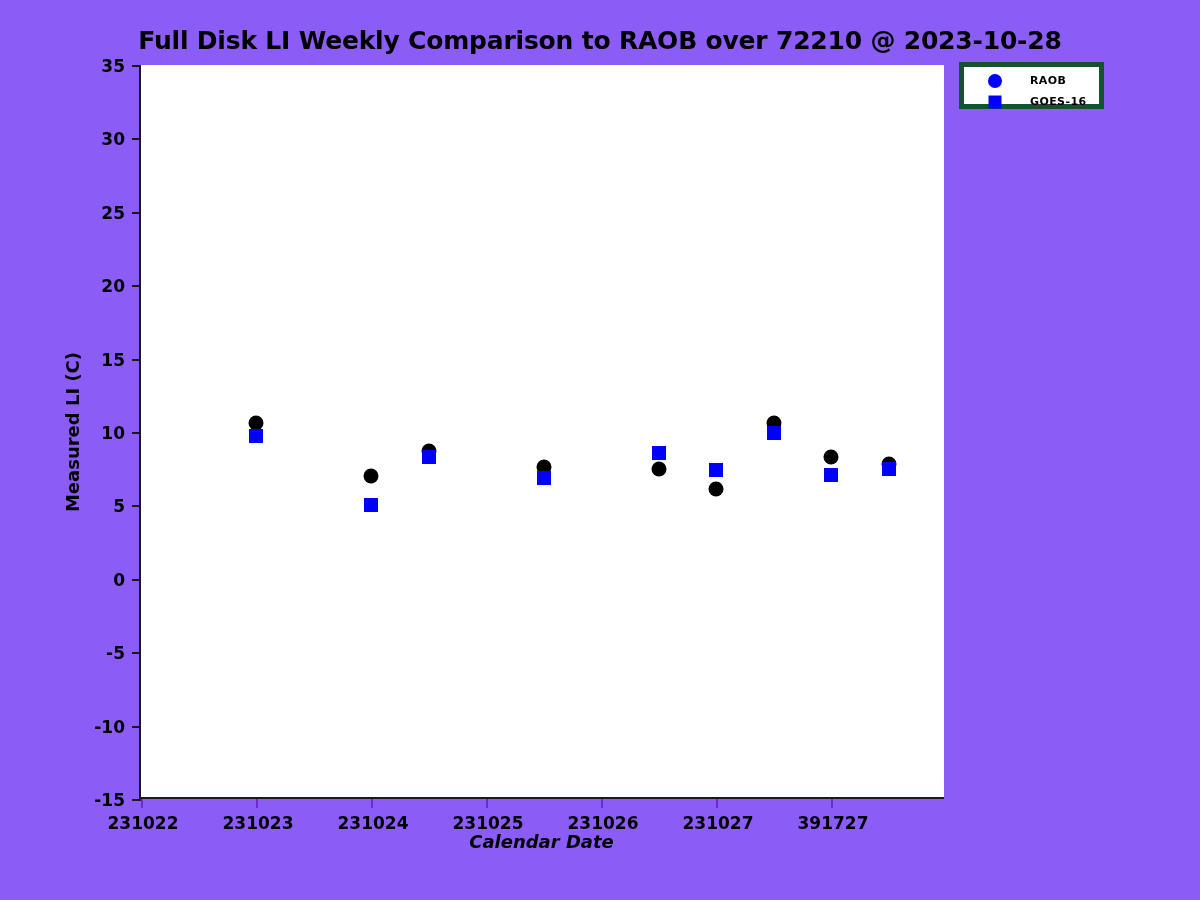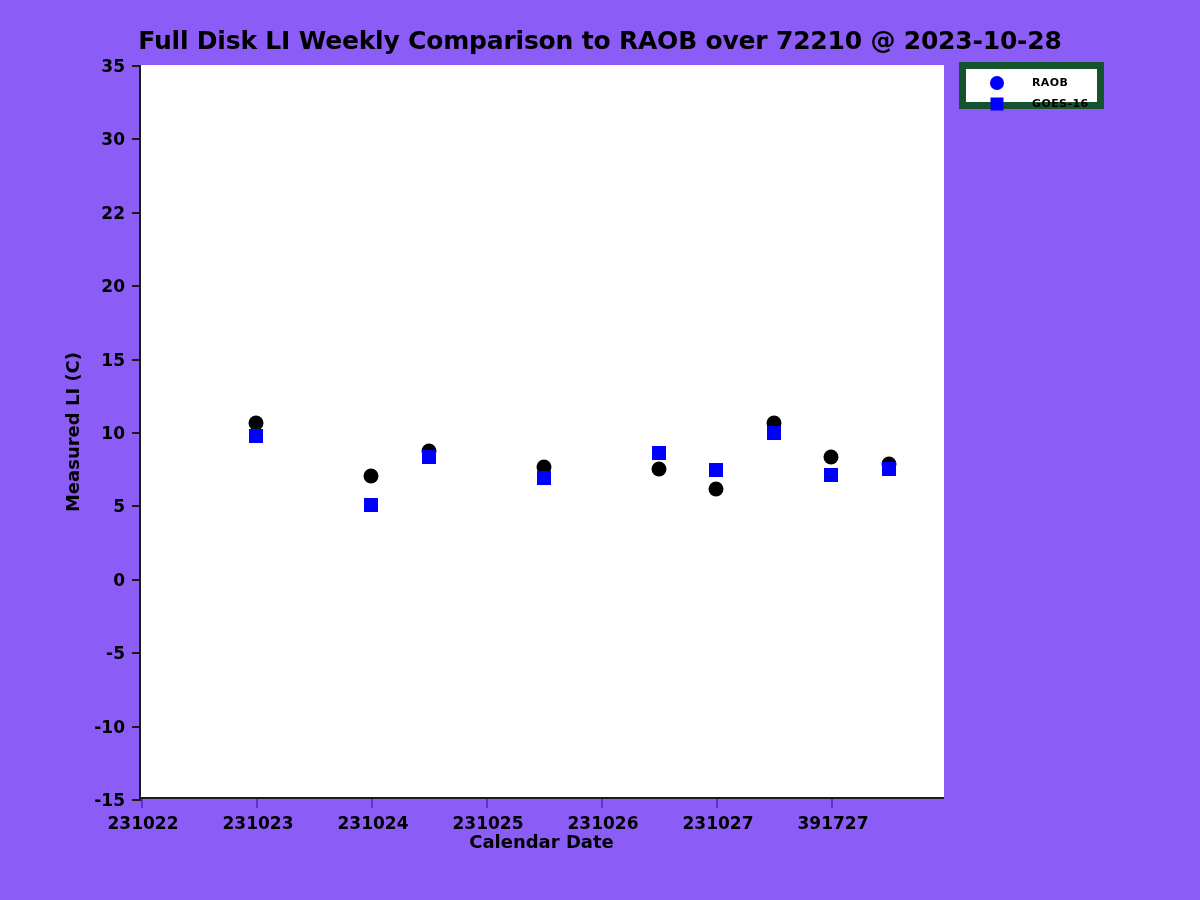--- a/index.html
+++ b/index.html
@@ -118,20 +118,21 @@
     position: absolute;
     left: 139px;
     top: 831px;
     width: 805px;
     text-align: center;
     font-size: 18px;
     font-weight: bold;
     color: #000000;
     font-family: "DejaVu Sans", sans-serif;
     white-space: nowrap;
+    font-style: italic;
   }
 
   
   .marker {
     position: absolute;
     transform: translate(-50%, -50%);
   }
   .marker.circle {
     width: 15px;
     height: 15px;
@@ -143,21 +144,21 @@
   }
 
   
   #legend {
     position: absolute;
     left: 959px;
     top: 62px;
     width: 145px;
     height: 47px;
     box-sizing: border-box;
-    border: 7px solid #14532d;
+    border: 5px solid #14532d;
     background: #ffffff;
   }
   .legend-row {
     position: absolute;
     left: 0;
     width: 145px;
     height: 21px;
   }
   .legend-marker-box {
     position: absolute;
@@ -243,21 +244,21 @@
       <div class="ytick" style="top: 367px;">
         <div class="ytick-label">10</div>
       </div>
       <div class="ytick" style="top: 293.6px; text-align: right;">
         <div class="ytick-label">15</div>
       </div>
       <div class="ytick" style="top: 220.2px;">
         <div class="ytick-label">20</div>
       </div>
       <div class="ytick" style="top: 146.8px;">
-        <div class="ytick-label">22</div>
+        <div class="ytick-label">25</div>
       </div>
       <div class="ytick" style="top: 73.4px;">
         <div class="ytick-label">30</div>
       </div>
       <div class="ytick" style="top: 0px;">
         <div class="ytick-label">35</div>
       </div>
       <div class="xtick" style="left: 0px;">
         <div class="xtick-label">231022</div>
       </div>

